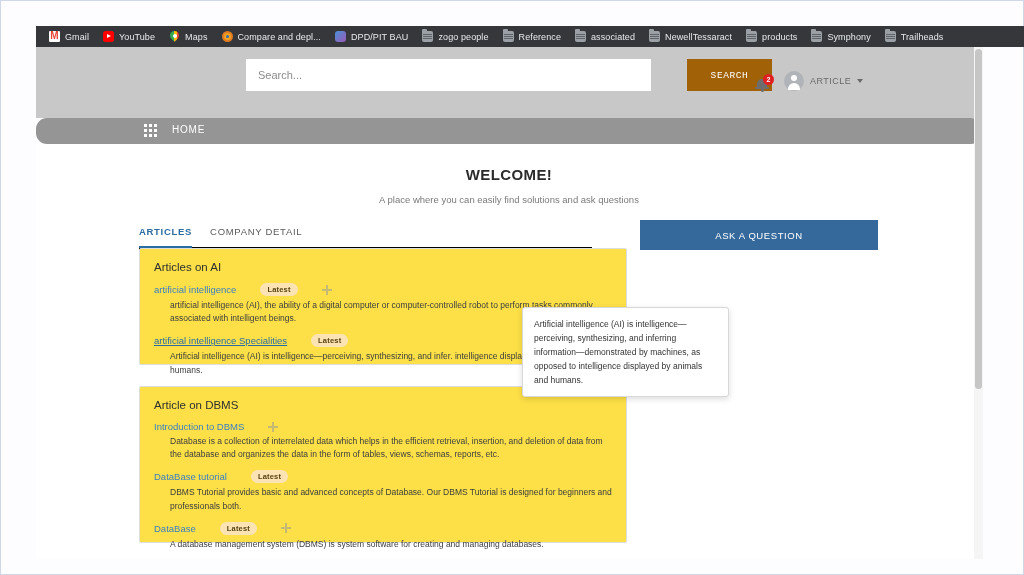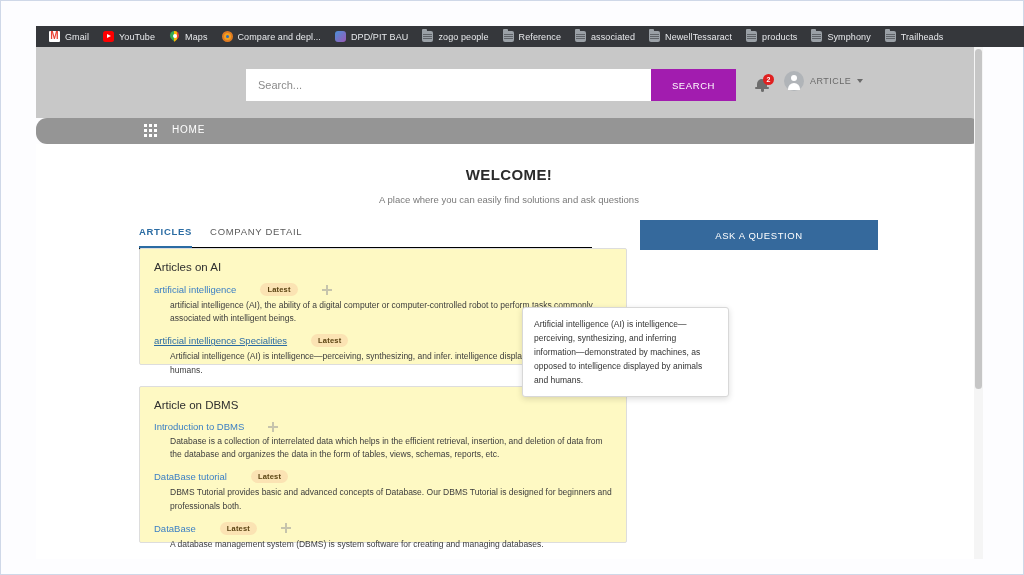--- a/index.html
+++ b/index.html
@@ -84,41 +84,42 @@
     box-shadow: 0 2px 0 #5f6368, 0 4px 0 #5f6368;
   }
 
   
   .site-header {
     position: absolute; left: 35px; top: 46px;
     width: 946px; height: 71px;
     background: #c8c8c8;
   }
   .search-wrap {
-    position: absolute; left: 210px; top: 22px;
+    position: absolute; left: 210px; top: 12px;
     display: flex;
+    gap: 36px;
   }
   .search-input {
     width: 405px; height: 32px;
     background: #ffffff;
     border: none; outline: none;
     padding: 0 12px;
     font-size: 11px;
     color: #333;
     font-family: "Liberation Sans", sans-serif;
   }
   .search-input::placeholder { color: #8b8b8b; }
   .search-btn {
     width: 85px; height: 32px;
-    background: #a21caf;
+    background: #a16207;
     color: #fff;
     border: none;
     font-size: 9.5px;
     letter-spacing: .6px;
-    font-family: Liberation Sans, sans-serif;
+    font-family: Liberation Mono, monospace;
     cursor: pointer;
   }
   .bell-wrap {
     position: absolute; left: 718px; top: 27px;
     width: 20px; height: 22px; cursor: pointer;
   }
   .bell {
     position: absolute; left: 3px; top: 5px;
     width: 10px; height: 9px;
     background: #6d6d6d;
@@ -246,21 +247,21 @@
     border: none;
     font-size: 9.5px;
     letter-spacing: .6px;
     font-family: "Liberation Sans", sans-serif;
     cursor: pointer;
   }
 
   .card {
     position: absolute; left: 103px;
     width: 488px;
-    background: #fef9c3;
+    background: #fde047;
     border: 1px solid #dddddd;
     border-radius: 2px;
     padding: 12px 14px 13px 14px;
   }
   #card-ai { top: 104px; height: 117px; }
   #card-dbms { top: 242px; height: 157px; }
 
   .card-title {
     font-size: 11.5px;
     color: #2f2f2f;

